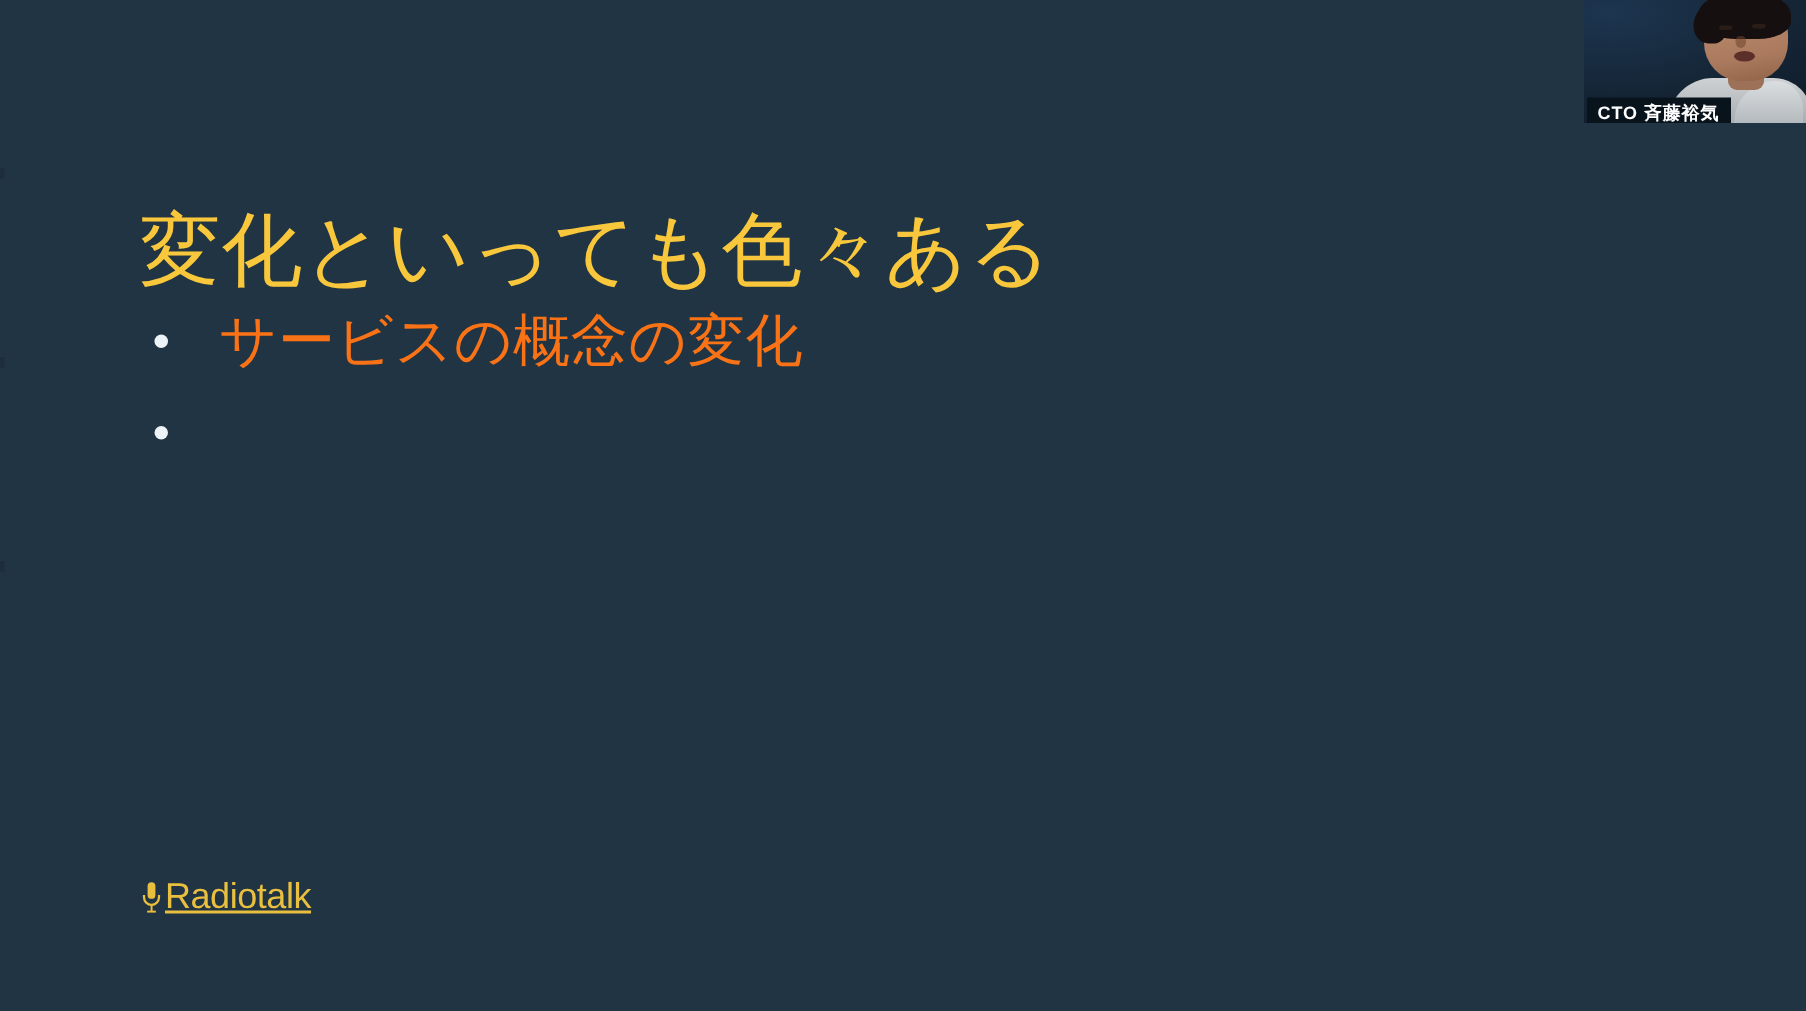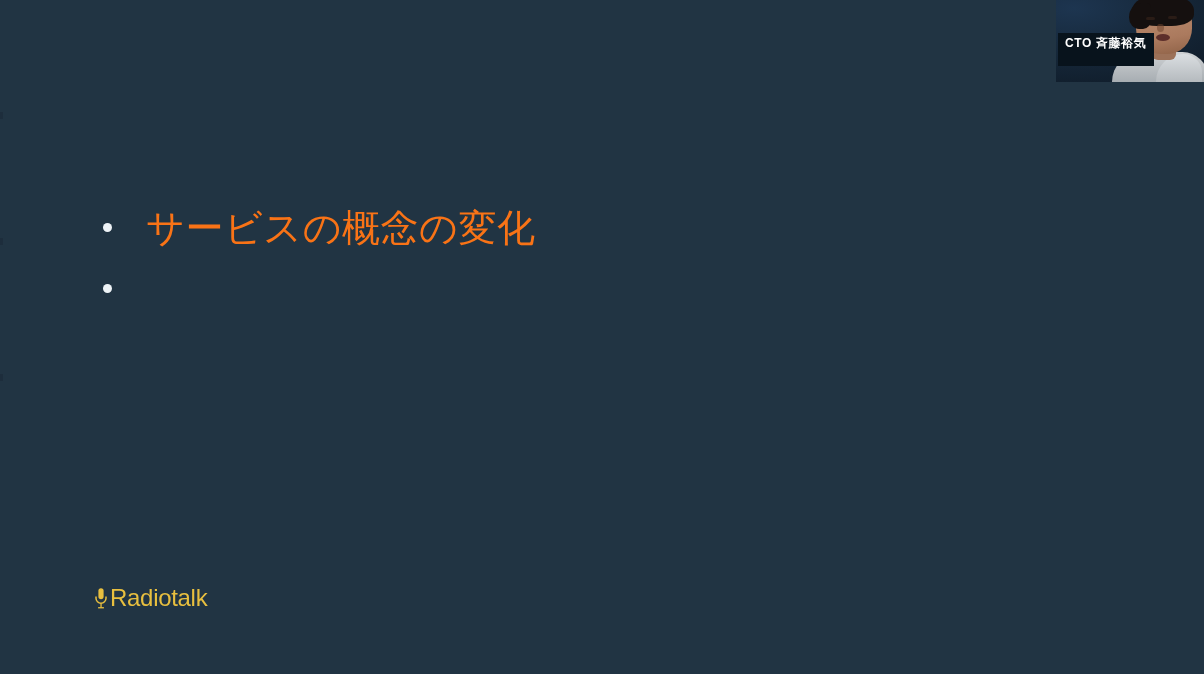--- a/index.html
+++ b/index.html
@@ -104,20 +104,21 @@
     width: 14px;
     height: 22px;
     display: block;
   }
   .brand-name {
     font-size: 24px;
     line-height: 24px;
     letter-spacing: -0.3px;
     color: #e8bf3f;
     font-weight: 400;
+    text-decoration: underline;
   }
 
   
   .video-tile {
     position: absolute;
     left: 1056px;
     top: 0;
     width: 148px;
     height: 82px;
     overflow: hidden;
@@ -217,42 +218,43 @@
     bottom: 50px;
     width: 7px;
     height: 8px;
     border-radius: 40% 40% 50% 50%;
     background: rgba(110, 68, 45, .55);
   }
 
   .name-label {
     position: absolute;
     left: 2px;
-    bottom: 16px;
-    padding: 3px 8px 16px 7px;
+    bottom: 0;
+    padding: 3px 8px 0 7px;
     background: #08131c;
     color: #ffffff;
     font-size: 12px;
     line-height: 14px;
     letter-spacing: .6px;
     white-space: nowrap;
     font-weight: 700;
   }
 </style>
 </head>
 <body>
 
 <div id="screen">
 
   <div class="slide">
 
     <span class="edge-artifact a1"></span>
     <span class="edge-artifact a2"></span>
     <span class="edge-artifact a3"></span>
 
+    <h1 class="slide-title">変化といっても色々ある</h1>
 
     <ul class="bullet-list">
 
       <li class="bullet-item">
         <span class="bullet-marker">
             <i></i>
           </span>
         <span class="bullet-text">サービスの概念の変化</span>
       </li>
 

